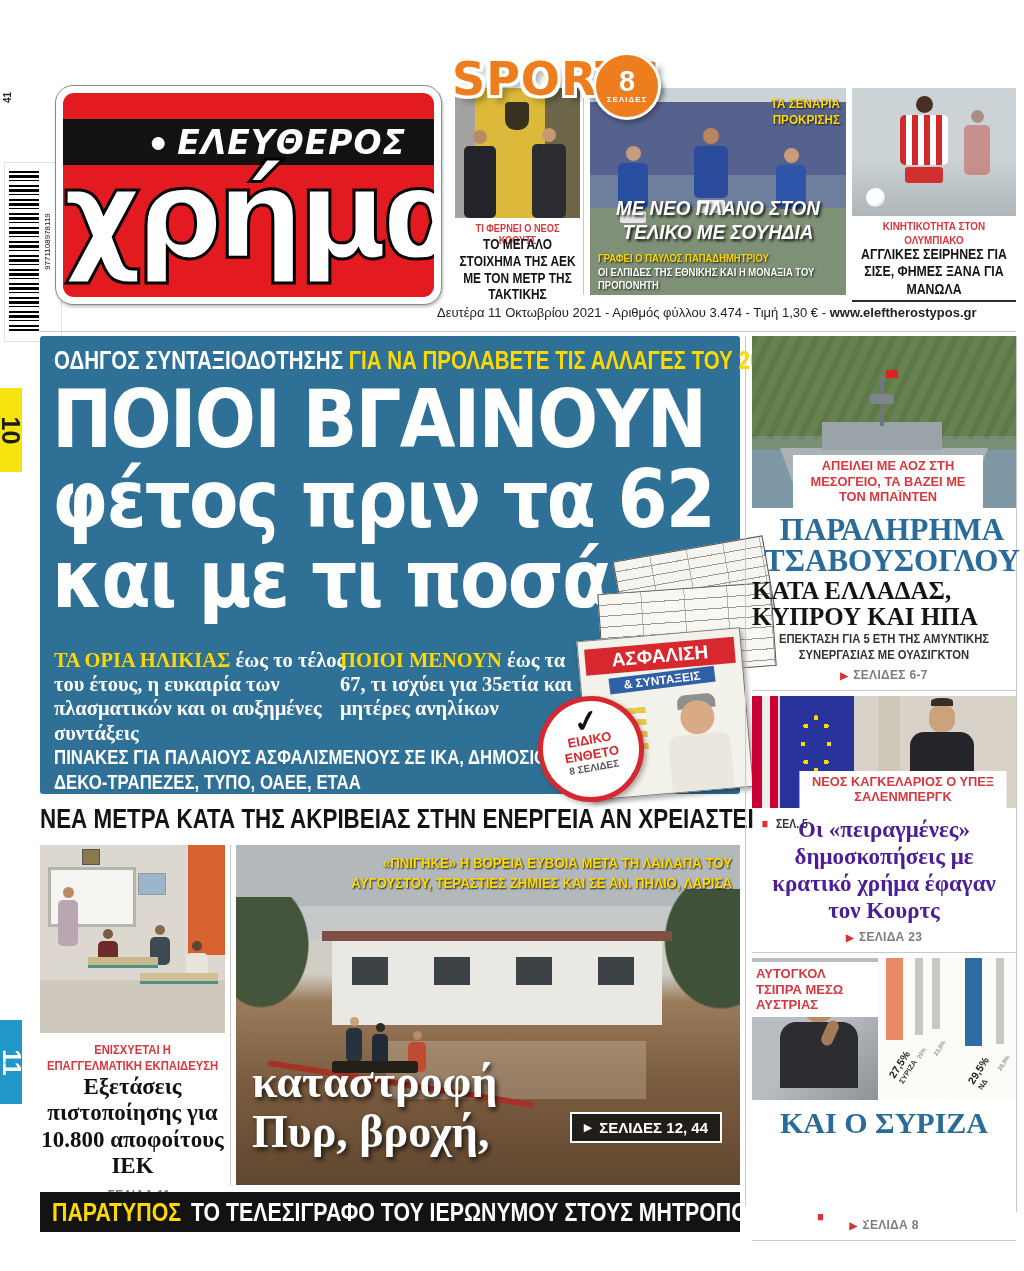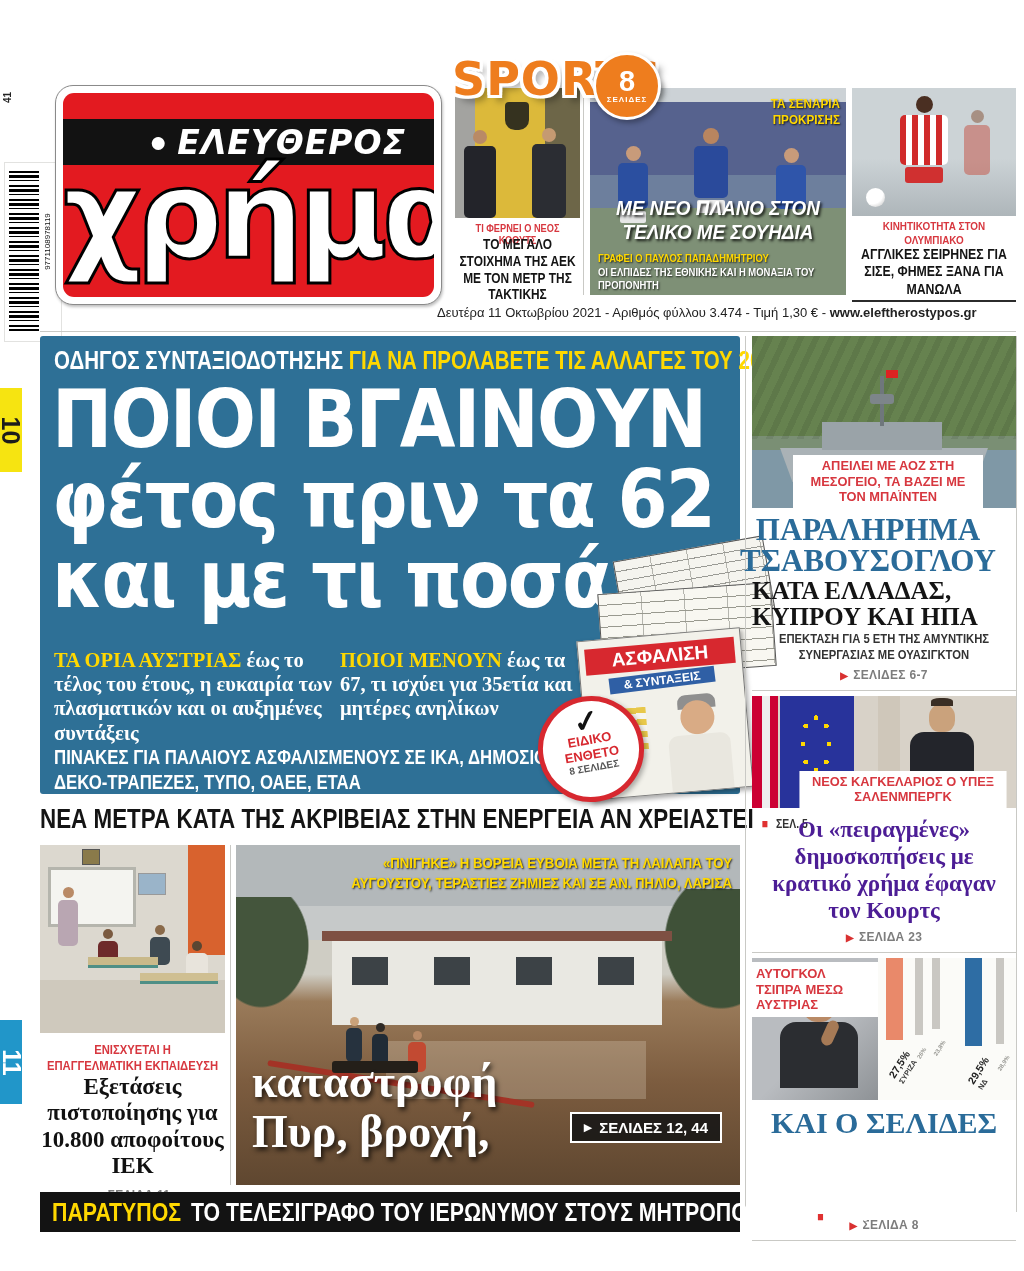--- a/index.html
+++ b/index.html
@@ -125,21 +125,21 @@
     <div class="abs" style="left:14px;top:10px;white-space:nowrap;font-weight:800;font-size:25px;transform:scaleX(.82);transform-origin:0 0;">
       <span style="color:#ffffff;">ΟΔΗΓΟΣ ΣΥΝΤΑΞΙΟΔΟΤΗΣΗΣ</span>
       <span style="color:#ffd800;">ΓΙΑ ΝΑ ΠΡΟΛΑΒΕΤΕ ΤΙΣ ΑΛΛΑΓΕΣ ΤΟΥ 2022</span>
     </div>
     <div class="dj abs" style="left:12px;top:44px;width:760px;font-weight:800;color:#fff;font-size:80px;line-height:1.0;letter-spacing:-2px;transform:scaleX(.9);transform-origin:0 0;">
       <div>ΠΟΙΟΙ ΒΓΑΙΝΟΥΝ</div>
       <div>φέτος πριν τα 62</div>
       <div>και με τι ποσά</div>
     </div>
     <div class="serif abs" style="left:14px;top:312px;width:292px;font-weight:700;font-size:20.5px;line-height:1.18;color:#fff;">
-      <span style="color:#ffd800;">ΤΑ ΟΡΙΑ ΑΥΣΤΡΙΑΣ</span><span> έως το τέλος του έτους, η ευκαιρία των πλασματικών και οι αυξημένες συντάξεις</span>
+      <span style="color:#ffd800;">ΤΑ ΟΡΙΑ ΗΛΙΚΙΑΣ</span><span> έως το τέλος του έτους, η ευκαιρία των πλασματικών και οι αυξημένες συντάξεις</span>
     </div>
     <div class="serif abs" style="left:300px;top:312px;width:244px;font-weight:700;font-size:20.5px;line-height:1.18;color:#fff;">
       <span style="color:#ffd800;">ΠΟΙΟΙ ΜΕΝΟΥΝ</span><span> έως τα 67, τι ισχύει για 35ετία και μητέρες ανηλίκων</span>
     </div>
     <div class="abs" style="left:14px;top:408px;width:640px;font-weight:800;font-size:21px;line-height:1.2;color:#fff;transform:scaleX(.8);transform-origin:0 0;">ΠΙΝΑΚΕΣ ΓΙΑ ΠΑΛΑΙΟΥΣ ΑΣΦΑΛΙΣΜΕΝΟΥΣ ΣΕ ΙΚΑ, ΔΗΜΟΣΙΟ, ΔΕΚΟ-ΤΡΑΠΕΖΕΣ, ΤΥΠΟ, ΟΑΕΕ, ΕΤΑΑ</div>
 
     <div class="abs" style="left:578px;top:212px;width:150px;height:72px;background:#f5f4ee;border:1px solid #555;transform:rotate(-10deg);
                 background-image:repeating-linear-gradient(180deg,transparent 0 9px,#9a9a94 9px 10px),repeating-linear-gradient(90deg,transparent 0 36px,#b5b5ae 36px 37px);"></div>
     <div class="abs" style="left:560px;top:252px;width:172px;height:82px;background:#f8f7f1;border:1px solid #555;transform:rotate(-4deg);
                 background-image:repeating-linear-gradient(180deg,transparent 0 10px,#99998f 10px 11px),repeating-linear-gradient(90deg,transparent 0 42px,#b5b5ae 42px 43px);"></div>
@@ -243,21 +243,21 @@
 
   <div class="abs photo" style="left:752px;top:336px;width:264px;height:172px;background:linear-gradient(180deg,#66824f 0 58%,#7a8f74 58% 66%,#7f98a6 66% 100%);">
     <div class="abs" style="left:0;top:0;width:100%;height:60%;background:repeating-linear-gradient(115deg,rgba(0,0,0,.08) 0 6px,transparent 6px 14px);"></div>
     <div class="abs" style="left:28px;top:112px;width:208px;height:34px;background:#aab2b6;clip-path:polygon(0 0,100% 0,94% 100%,6% 100%);"></div>
     <div class="abs" style="left:70px;top:86px;width:120px;height:28px;background:#9aa3a8;"></div>
     <div class="abs" style="left:128px;top:40px;width:4px;height:50px;background:#6f777c;"></div>
     <div class="abs" style="left:118px;top:58px;width:24px;height:10px;background:#7d858a;border-radius:3px;"></div>
     <div class="abs" style="left:134px;top:34px;width:12px;height:8px;background:#d22;"></div>
     <div class="abs capbox" style="left:36px;bottom:0;width:192px;padding:3px 4px;font-size:13.5px;transform:scaleX(.95);">ΑΠΕΙΛΕΙ ΜΕ ΑΟΖ ΣΤΗ ΜΕΣΟΓΕΙΟ, ΤΑ ΒΑΖΕΙ ΜΕ ΤΟΝ ΜΠΑΪΝΤΕΝ</div>
   </div>
-  <div class="serif abs" style="left:736px;top:514px;width:264px;text-align:center;color:#2a6b99;font-weight:800;font-size:31px;line-height:1.0;">ΠΑΡΑΛΗΡΗΜΑ ΤΣΑΒΟΥΣΟΓΛΟΥ</div>
+  <div class="serif abs" style="left:760px;top:514px;width:264px;text-align:center;color:#2a6b99;font-weight:800;font-size:31px;line-height:1.0;">ΠΑΡΑΛΗΡΗΜΑ ΤΣΑΒΟΥΣΟΓΛΟΥ</div>
   <div class="serif abs" style="left:752px;top:578px;width:264px;text-align:left;color:#141414;font-weight:800;font-size:25px;line-height:1.05;">ΚΑΤΑ ΕΛΛΑΔΑΣ, ΚΥΠΡΟΥ ΚΑΙ ΗΠΑ</div>
   <div class="abs oC" style="left:752px;top:632px;width:264px;text-align:center;color:#333;font-weight:800;font-size:12.5px;line-height:1.25;transform:scaleX(.9);">ΕΠΕΚΤΑΣΗ ΓΙΑ 5 ΕΤΗ ΤΗΣ ΑΜΥΝΤΙΚΗΣ ΣΥΝΕΡΓΑΣΙΑΣ ΜΕ ΟΥΑΣΙΓΚΤΟΝ</div>
   <div class="abs pageref" style="left:752px;top:668px;width:264px;text-align:center;">
     <span class="arw">▶</span><span>ΣΕΛΙΔΕΣ 6-7</span>
   </div>
   <div class="abs hairline" style="left:752px;top:690px;width:264px;height:1px;"></div>
 
   <div class="abs photo" style="left:752px;top:696px;width:264px;height:112px;background:linear-gradient(90deg,#c9beae 0 8%,#d8d2c8 8% 100%);">
     <div class="abs" style="left:0;top:0;width:26px;height:100%;background:linear-gradient(90deg,#c03 0 40%,#eee 40% 70%,#c03 70% 100%);"></div>
     <div class="abs" style="left:28px;top:0;width:74px;height:100%;background:#28339b;">
@@ -308,21 +308,21 @@
           </div>
           <div class="pc-col">
             <div style="height: 86px; width: 8px; background: rgb(201, 199, 194);"></div>
             <div class="pc-lab">28,9%</div>
           </div>
           <div class="pc-col"></div>
         </div>
       </div>
   </div>
   <div class="abs capbox" style="left:752px;top:962px;width:118px;padding:4px 4px;font-size:13px;text-align:left;line-height:1.2;">ΑΥΤΟΓΚΟΛ ΤΣΙΠΡΑ ΜΕΣΩ ΑΥΣΤΡΙΑΣ</div>
-  <div class="serif abs" style="left:752px;top:1108px;width:264px;text-align:center;color:#2a6b99;font-weight:800;font-size:30px;line-height:1.0;">ΚΑΙ Ο ΣΕΛΙΔΕΣ</div>
+  <div class="serif abs" style="left:752px;top:1108px;width:264px;text-align:center;color:#2a6b99;font-weight:800;font-size:30px;line-height:1.0;">ΚΑΙ Ο ΣΥΡΙΖΑ</div>
   <div class="abs pageref" style="left:752px;top:1218px;width:264px;text-align:center;">
     <span class="arw">▶</span><span>ΣΕΛΙΔΑ 8</span>
   </div>
   <div class="abs hairline" style="left:752px;top:1240px;width:264px;height:1px;"></div>
 
   <div class="abs" style="left:40px;top:1192px;width:700px;height:40px;background:#131313;display:flex;align-items:center;padding-left:12px;box-sizing:border-box;">
     <div style="display:flex;align-items:baseline;gap:12px;transform:scaleX(.82);transform-origin:0 50%;white-space:nowrap;">
       <span style="color:#ffd800;font-weight:800;font-size:26px;">ΠΑΡΑΤΥΠΟΣ</span>
       <span style="color:#ffffff;font-weight:800;font-size:26px;">ΤΟ ΤΕΛΕΣΙΓΡΑΦΟ ΤΟΥ ΙΕΡΩΝΥΜΟΥ ΣΤΟΥΣ ΜΗΤΡΟΠΟΛΙΤΕΣ</span>
       <span style="color:#e03131;font-size:13px;">■</span>

